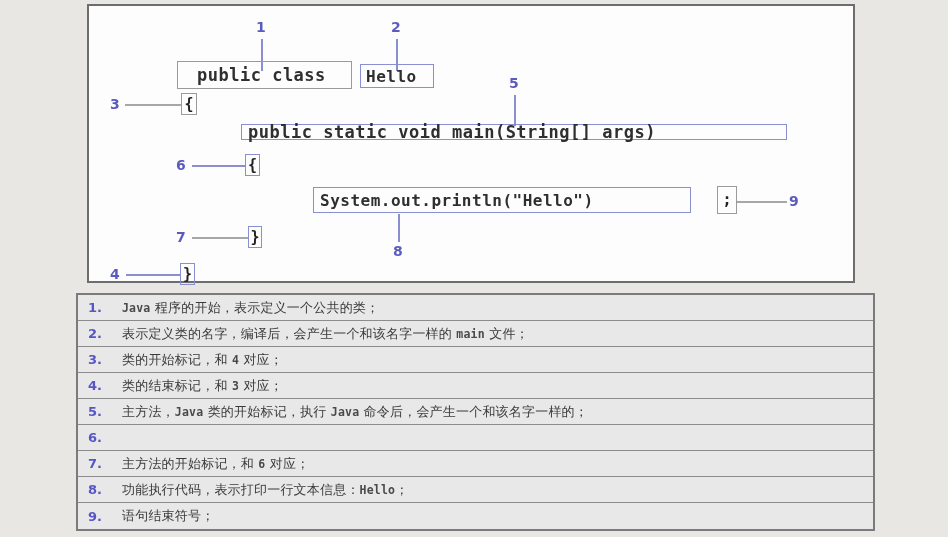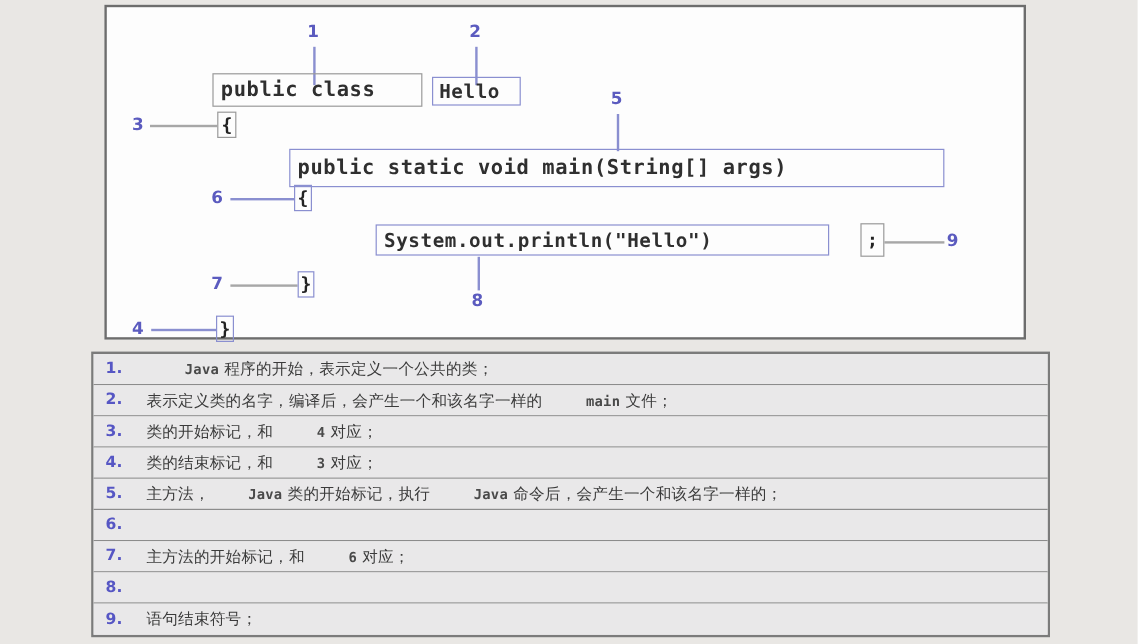--- a/index.html
+++ b/index.html
@@ -126,51 +126,50 @@
     font-size: 13px;
     color: #3b3b3b;
     white-space: pre;
     letter-spacing: 0.2px;
   }
   .mono-inline {
     font-family: "DejaVu Sans Mono", monospace;
     font-weight: bold;
     font-size: 11.5px;
     color: #4a4a4a;
-    margin-left: 32px;
   }
 </style>
 </head>
 <body>
 
 <div id="page">
 
   <div class="gutter-left"></div>
   <div class="gutter-right"></div>
 
   <div id="diagram-panel">
 
     <div class="callout-num" style="left:167px; top:14px;">1</div>
     <div class="leader-v" style="left:172px; top:33px; height:32px;"></div>
 
     <div class="callout-num" style="left:302px; top:14px;">2</div>
     <div class="leader-v" style="left:307px; top:33px; height:32px;"></div>
 
-    <div class="code-box gray-border" style="left:88px; top:55px; width:175px; height:28px; font-size:17px; padding-left:6px;">public class</div>
+    <div class="code-box gray-border" style="left:88px; top:55px; width:175px; height:28px; font-size:17px; padding-left:19px;">public class</div>
 
     <div class="code-box" style="left:271px; top:58px; width:74px; height:24px; font-size:16px; padding-left:5px;">Hello</div>
 
     <div class="callout-num" style="left:21px; top:91px;">3</div>
     <div class="leader-h gray" style="left:36px; top:98px; width:56px;"></div>
     <div class="brace-box gray-border" style="left:92px; top:87px; width:16px; height:22px; font-size:15px;">{</div>
 
     <div class="callout-num" style="left:420px; top:70px;">5</div>
     <div class="leader-v" style="left:425px; top:89px; height:31px;"></div>
 
-    <div class="code-box" style="left:152px; top:118px; width:546px; height:32px; font-size:17px; padding-left:6px;">public static void main(String[] args)</div>
+    <div class="code-box" style="left:152px; top:118px; width:546px; height:16px; font-size:17px; padding-left:6px;">public static void main(String[] args)</div>
 
     <div class="callout-num" style="left:87px; top:152px;">6</div>
     <div class="leader-h" style="left:103px; top:159px; width:53px;"></div>
     <div class="brace-box" style="left:156px; top:148px; width:15px; height:22px; font-size:15px;">{</div>
 
     <div class="code-box" style="left:224px; top:181px; width:378px; height:26px; font-size:16px; padding-left:6px;">System.out.println("Hello")</div>
 
     <div class="brace-box gray-border" style="left:628px; top:180px; width:20px; height:28px; font-size:15px;">;</div>
 
     <div class="leader-h gray" style="left:648px; top:195px; width:50px;"></div>
@@ -212,20 +211,21 @@
       </div>
       <div class="legend-row">
         <span class="legend-num">6.</span>
       </div>
       <div class="legend-row">
         <span class="legend-num">7.</span>
         <span class="legend-text"><span>主方法的开始标记，和 </span><span class="mono-inline">6</span><span> 对应；</span></span>
       </div>
       <div class="legend-row">
         <span class="legend-num">8.</span>
+        <span class="legend-text"><span>功能执行代码，表示打印一行文本信息：</span><span class="mono-inline">Hello</span><span>；</span></span>
       </div>
       <div class="legend-row">
         <span class="legend-num">9.</span>
         <span class="legend-text"><span>语句结束符号；</span></span>
       </div>
     </div>
 
 </div>
 
 </body></html>

